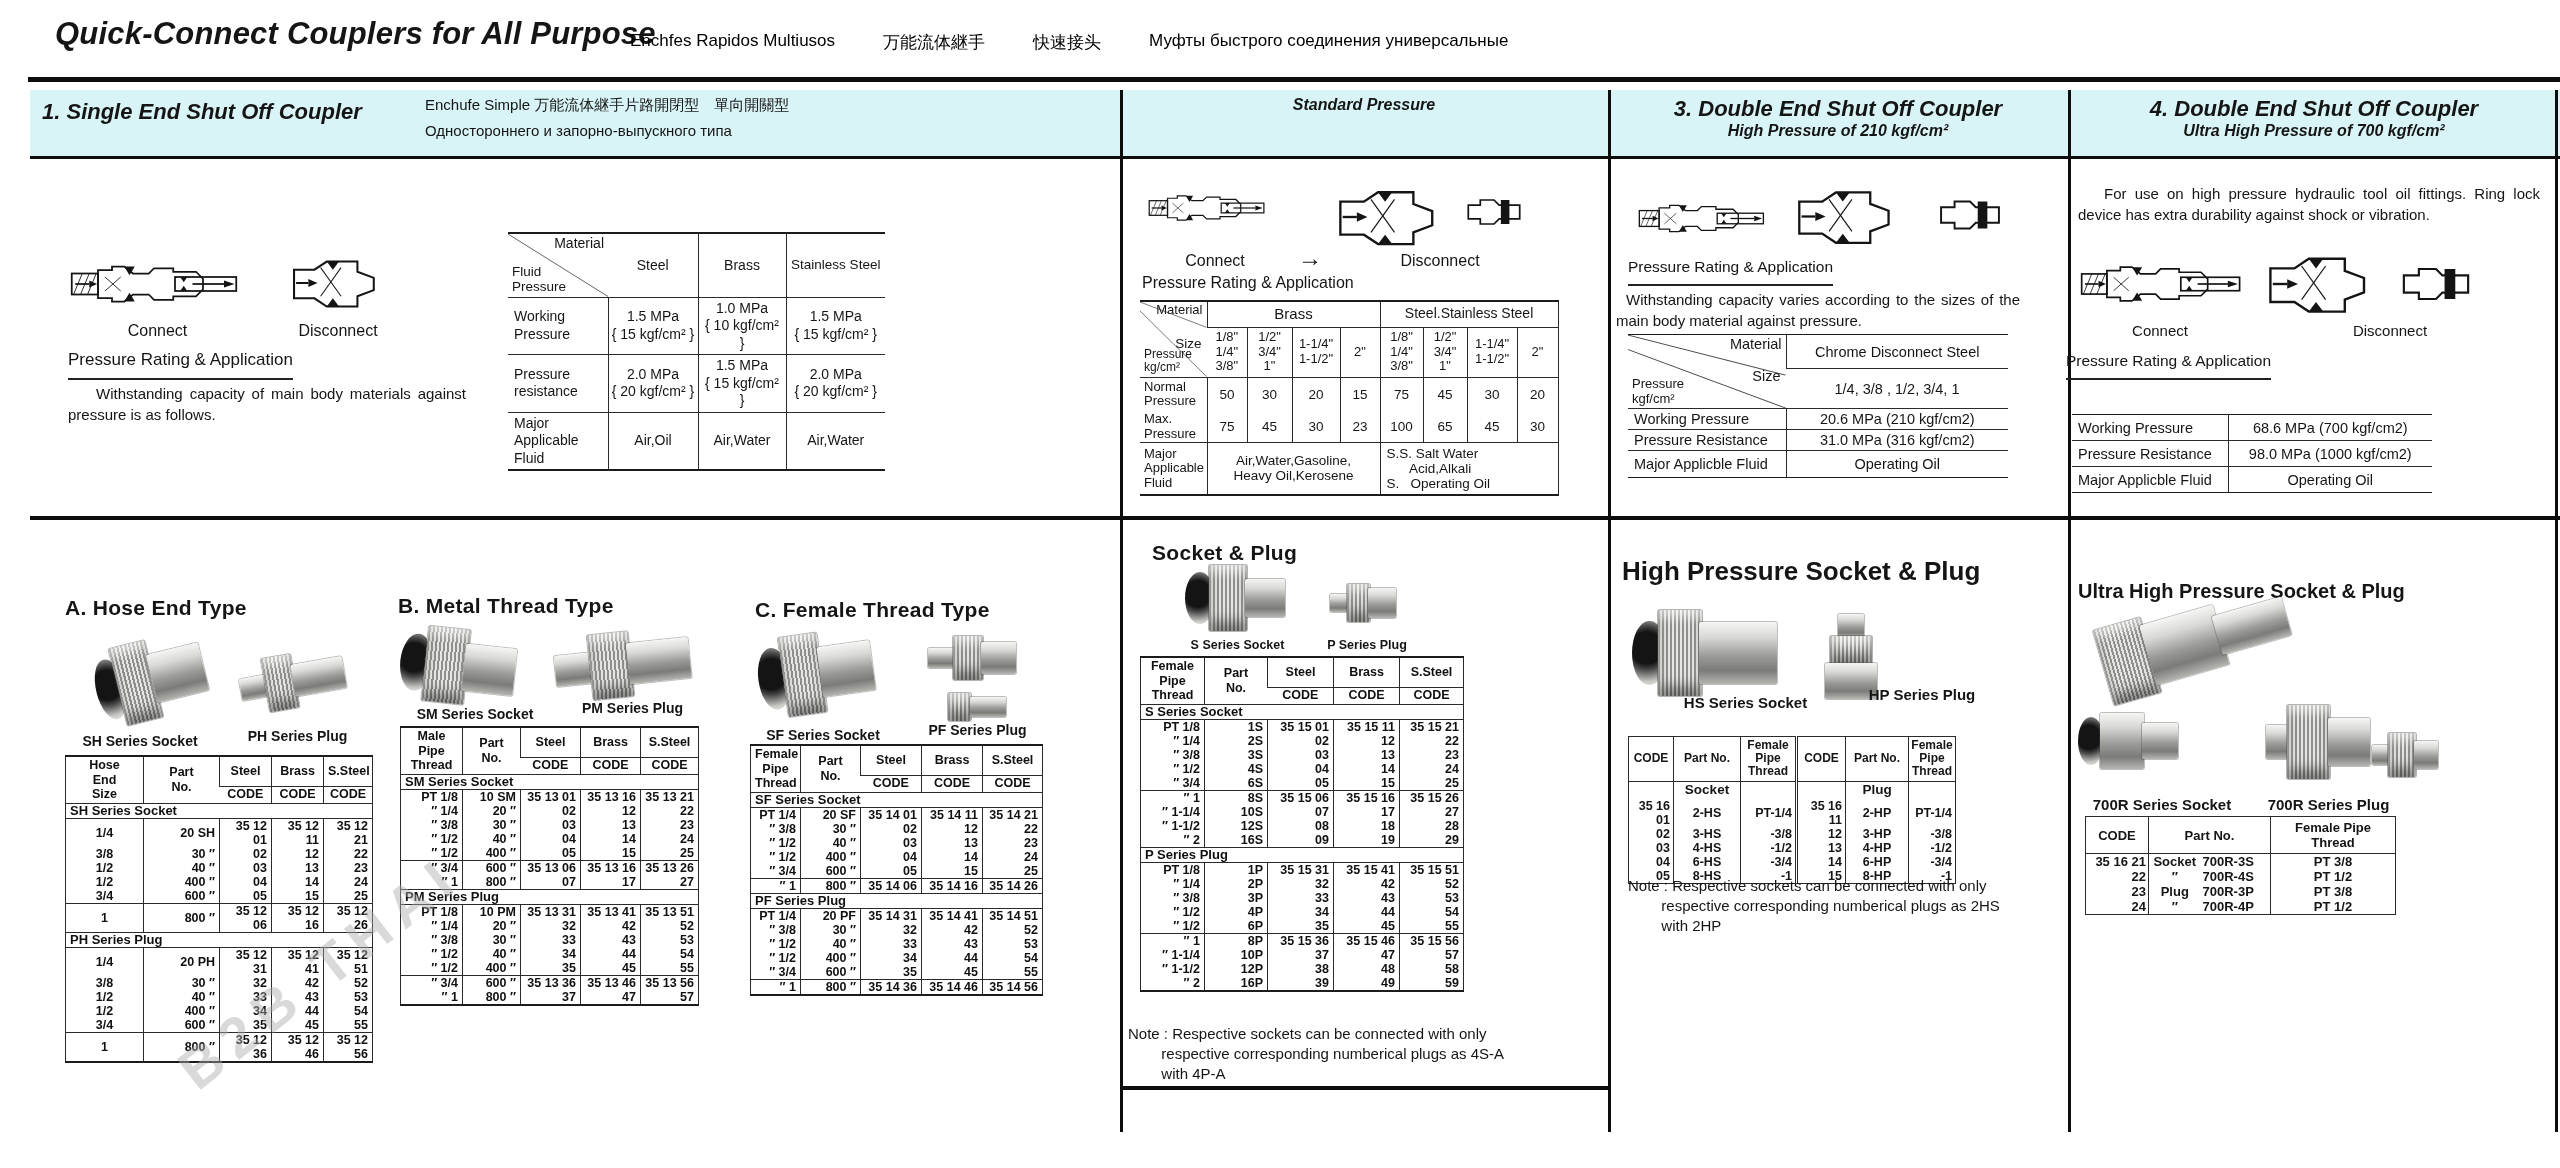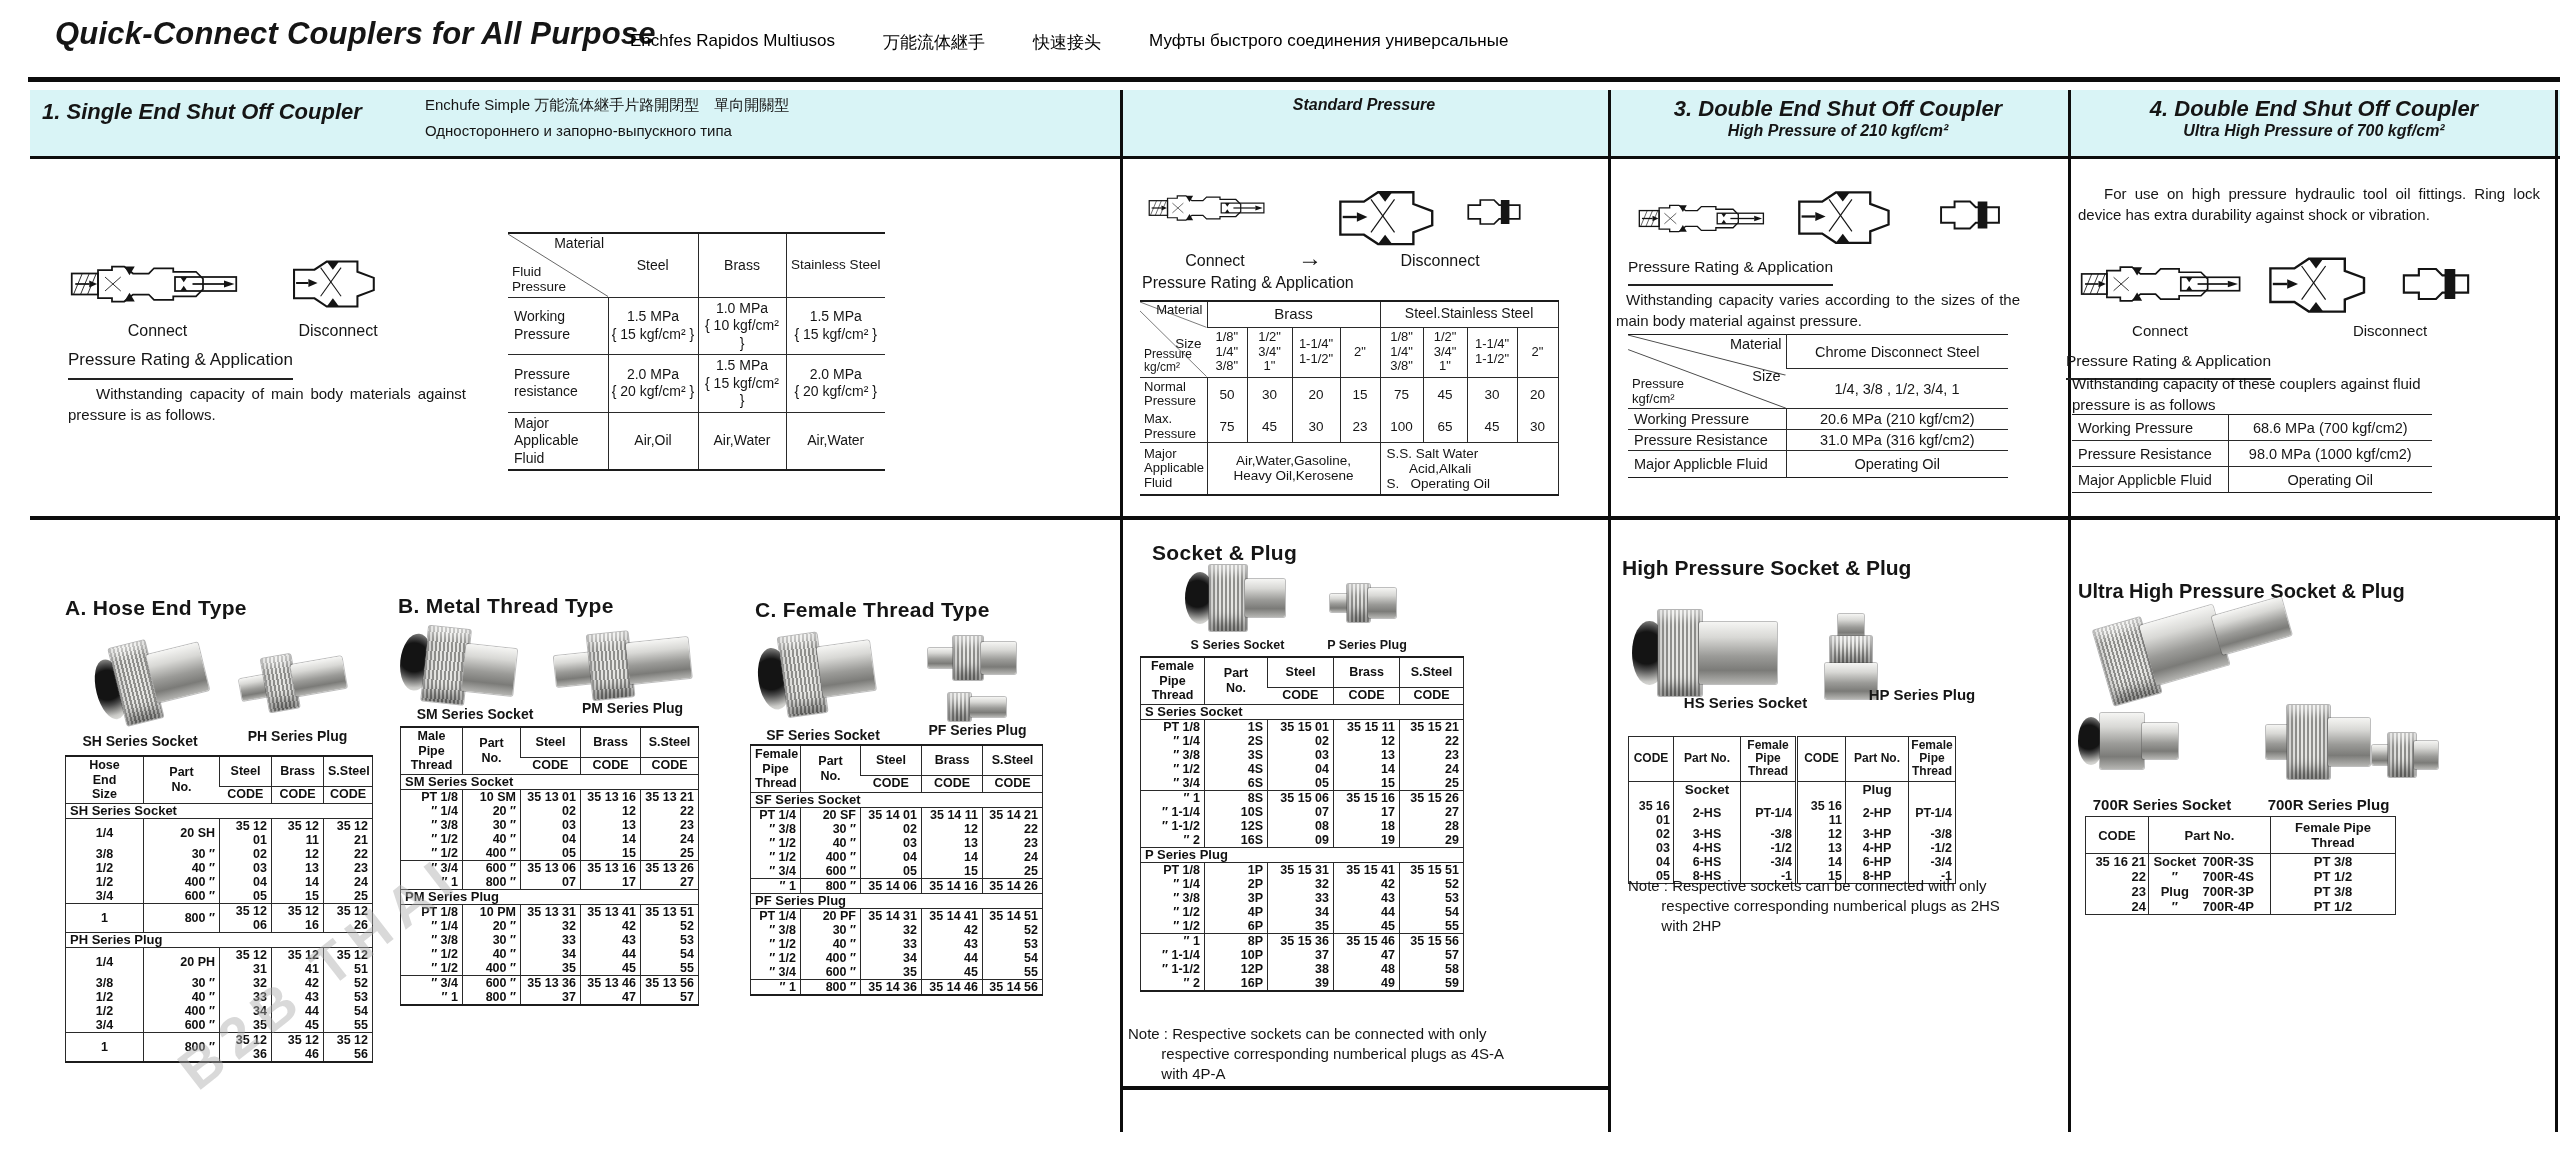--- a/index.html
+++ b/index.html
@@ -1027,21 +1027,21 @@
       <td>Pressure Resistance</td>
       <td class="c-val">31.0 MPa (316 kgf/cm2)</td>
     </tr>
     <tr style="height:27px">
       <td>Major Applicble Fluid</td>
       <td class="c-val">Operating Oil</td>
     </tr>
   </tbody>
     </table>
 
-  <div class="abs" style="left:1622px;top:556px;font-size:21px;font-weight:bold">High Pressure Socket &amp; Plug</div>
+  <div class="abs" style="left:1622px;top:556px;font-size:26px;font-weight:bold">High Pressure Socket &amp; Plug</div>
   <div class="ph" style="left:1632px;top:608px;width:145px;height:90px">
     <div class="bore" style="left:0;top:14%;width:24%;height:72%"></div>
     <div class="knurl" style="left:18%;top:2%;width:30%;height:96%"></div>
     <div class="met" style="left:46%;top:16%;width:54%;height:68%"></div>
   </div>
   <div class="ph" style="left:1818px;top:614px;width:66px;height:85px">
     <div class="met" style="left:30%;top:0;width:40%;height:28%"></div>
     <div class="knurl" style="left:18%;top:26%;width:64%;height:34%"></div>
     <div class="met" style="left:10%;top:58%;width:80%;height:42%"></div>
   </div>
@@ -1138,21 +1138,20 @@
     </svg>
   <svg class="draw" viewBox="0 0 64 56" style="left:2393px;top:254px;width:86px;height:60px">
       <use href="#dw-plug"></use>
     </svg>
   <div class="abs cd-lbl" style="left:2095px;top:322px;width:130px;font-size:15px">Connect</div>
   <div class="abs cd-lbl" style="left:2330px;top:322px;width:120px;font-size:15px">Disconnect</div>
 
   <div class="abs" style="left:2066px;top:352px;font-size:15.5px">
     <span class="ul">Pressure Rating &amp; Application</span>
   </div>
-  <div class="abs body15" style="left:2072px;top:374px;width:372px">Withstanding capacity of these couplers against fluid pressure is as follows</div>
 
   <table class="p3 abs" style="left:2072px;top:414px;width:360px">
     <colgroup>
         <col style="width:156px">
         <col style="width:204px">
       </colgroup>
     <tbody>
         <tr style="height:26px">
       <td>Working Pressure</td>
       <td class="c-val">68.6 MPa (700 kgf/cm2)</td>

